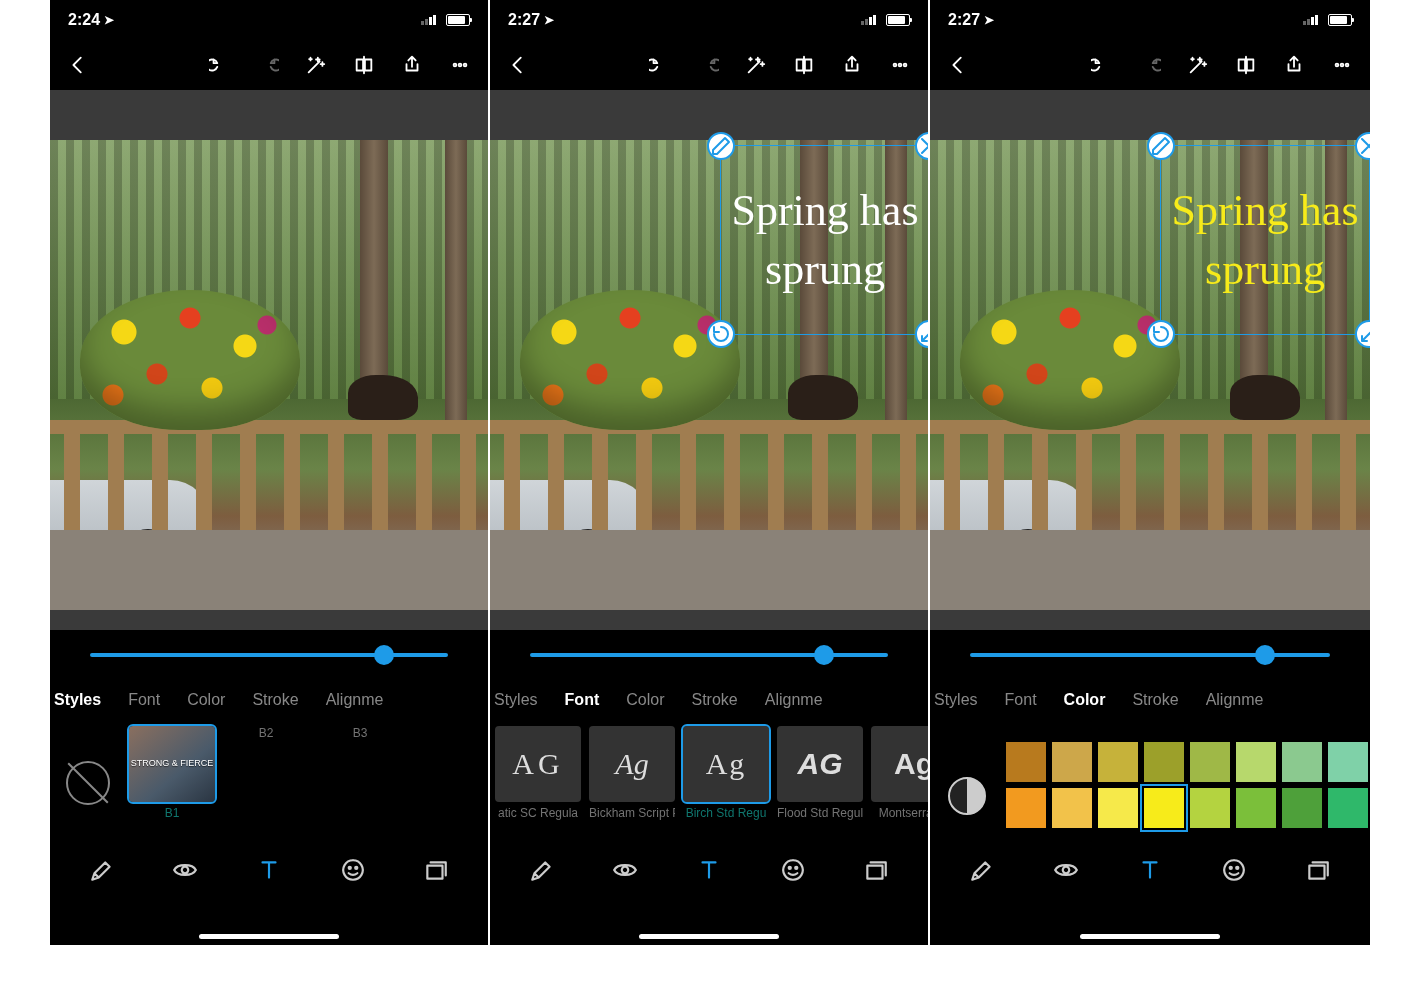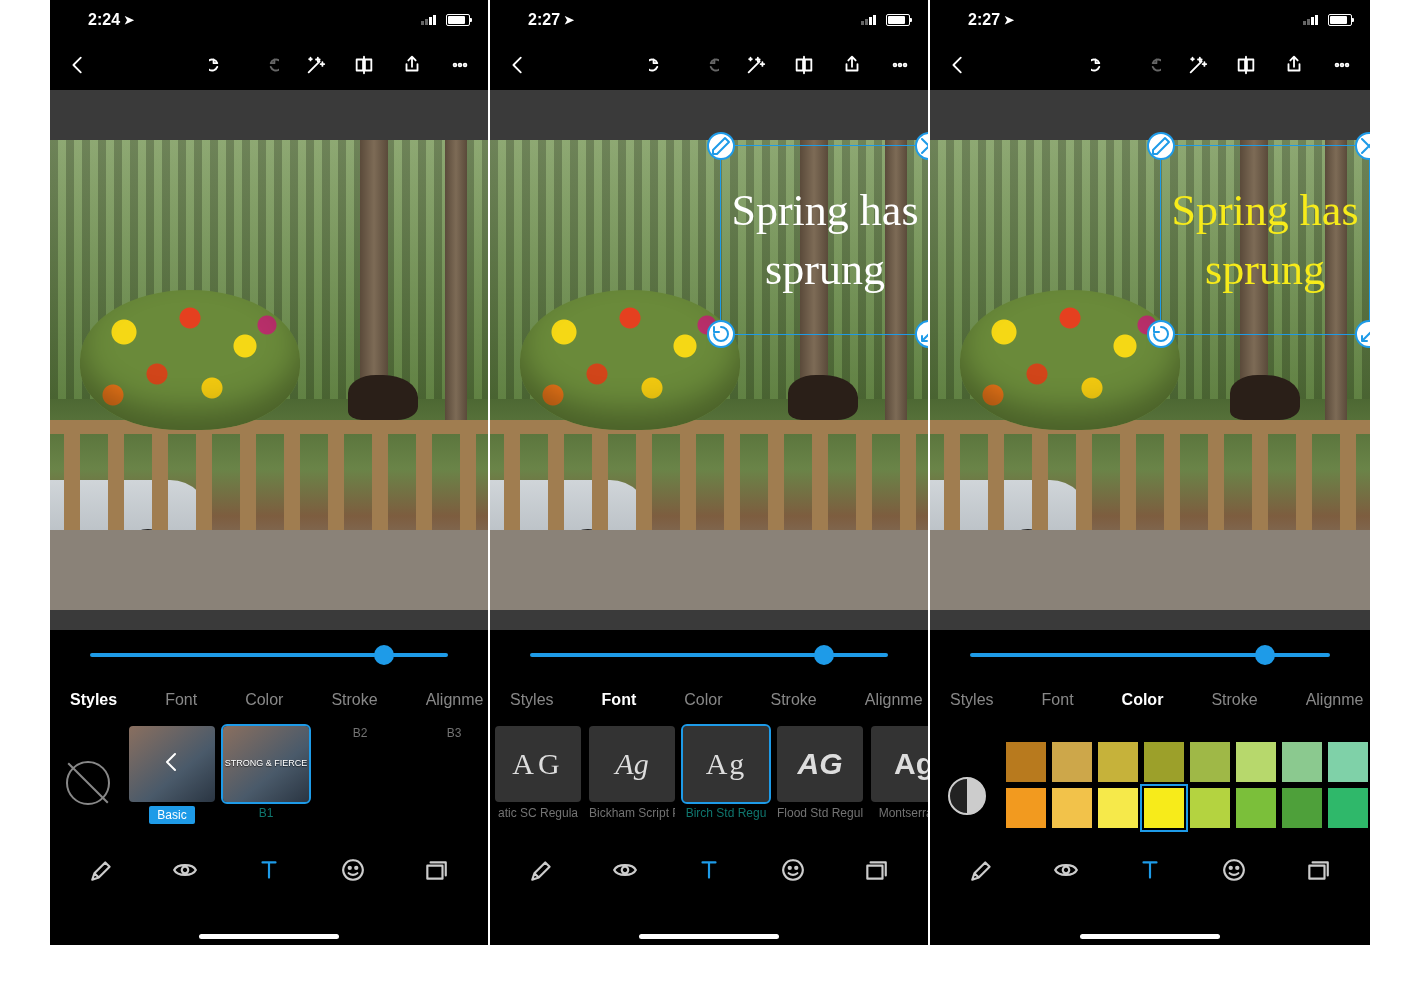--- a/index.html
+++ b/index.html
@@ -2,21 +2,21 @@
 <html><head>
 <meta charset="utf-8">
 <style>
   * { box-sizing: border-box; margin: 0; padding: 0; }
   body { background: #fff; font-family: -apple-system, Helvetica, Arial, sans-serif; }
   .row { display: flex; width: 1320px; margin: 0 auto; }
   .phone { width: 440px; height: 945px; background: #000; position: relative; overflow: hidden; border-right: 2px solid #fff; }
   .phone:last-child { border-right: none; }
 
   
-  .status-bar { height: 40px; display: flex; justify-content: space-between; align-items: center; padding: 0 18px; color: #fff; font-size: 16px; font-weight: 600; margin-left: 20px; }
+  .status-bar { height: 40px; display: flex; justify-content: space-between; align-items: center; padding: 0 18px; color: #fff; font-size: 16px; font-weight: 600; }
   .status-left { display: flex; align-items: center; gap: 4px; }
   .status-right { display: flex; align-items: center; gap: 5px; }
   .arrow-loc { font-size: 12px; }
   .sig { display: inline-flex; align-items: flex-end; gap: 1px; }
   .sig b { width: 3px; background: #fff; display: inline-block; }
   .sig b.dim { background: #666; }
   .batt { width: 24px; height: 12px; border: 1px solid #fff; border-radius: 2px; position: relative; }
   .batt::after { content: ""; position: absolute; right: -3px; top: 3px; width: 2px; height: 4px; background: #fff; border-radius: 0 1px 1px 0; }
   .batt i { position: absolute; left: 1px; top: 1px; bottom: 1px; width: 75%; background: #fff; border-radius: 1px; }
 
@@ -62,21 +62,21 @@
   .overlay-text { color: #fff; text-align: center; }
   .brush-text { font-family: 'Brush Script MT', cursive; font-style: italic; font-weight: bold; font-size: 30px; line-height: 1.3; letter-spacing: 2px; text-shadow: 0 1px 2px rgba(0,0,0,0.4); white-space: pre-line; }
   .serif-text { font-family: 'Georgia', serif; font-size: 44px; line-height: 1.35; font-weight: 400; }
 
   
   .slider-row { height: 50px; display: flex; align-items: center; padding: 0 40px; }
   .slider { position: relative; flex: 1; height: 4px; background: #1e9be8; border-radius: 2px; }
   .slider-thumb { position: absolute; top: 50%; transform: translate(-50%,-50%); width: 20px; height: 20px; background: #1e9be8; border-radius: 50%; }
 
   
-  .tabs { height: 40px; display: flex; align-items: center; gap: 48px; padding: 0 20px; overflow: hidden; white-space: nowrap; }
+  .tabs { height: 40px; display: flex; align-items: center; gap: 27px; padding: 0 4px; overflow: hidden; white-space: nowrap; }
   .tab { color: #888; font-size: 16px; }
   .tab.active { color: #fff; font-weight: 600; }
 
   
   .options { height: 120px; display: flex; align-items: flex-start; gap: 6px; padding: 6px 4px 0 4px; overflow: hidden; }
   .opt { width: 88px; display: flex; flex-direction: column; align-items: center; gap: 4px; flex-shrink: 0; }
   .opt-thumb { width: 86px; height: 76px; background: #333; border-radius: 4px; display: flex; align-items: center; justify-content: center; font-size: 20px; color: #ddd; position: relative; overflow: hidden; }
   .opt-thumb.sel { outline: 2px solid #1e9be8; }
   .opt-label { font-size: 12px; color: #737373; text-align: center; white-space: nowrap; overflow: hidden; max-width: 86px; }
   .opt-label.sel { color: #1e9be8; background: #1e9be8; color: #fff; padding: 2px 8px; border-radius: 2px; }
@@ -195,28 +195,20 @@
     </div>
     <div class="tabs">
     <span class="tab active">Styles</span>
         <span class="tab ">Font</span>
         <span class="tab ">Color</span>
         <span class="tab ">Stroke</span>
         <span class="tab ">Alignme</span>
   </div>
     <div class="options">
     <div class="none-circ"></div>
-        <div class="opt">
-      <div class="opt-thumb style-bg ">
-            <span style="color:#fff"><svg viewBox="0 0 24 24" fill="none" stroke="currentColor" stroke-width="2" stroke-linecap="round" stroke-linejoin="round" class="chev">
-                <path d="M15 4 L7 12 L15 20"></path>
-              </svg></span>
-          </div>
-      <div class="opt-label sel ">Basic</div>
-    </div>
         <div class="opt">
       <div class="opt-thumb style-bg sel">
             <span class="style-text">STRONG &amp; FIERCE</span>
           </div>
       <div class="opt-label  selblue">B1</div>
     </div>
         <div class="opt">
       <div class="opt-label  ">B2</div>
     </div>
         <div class="opt">

